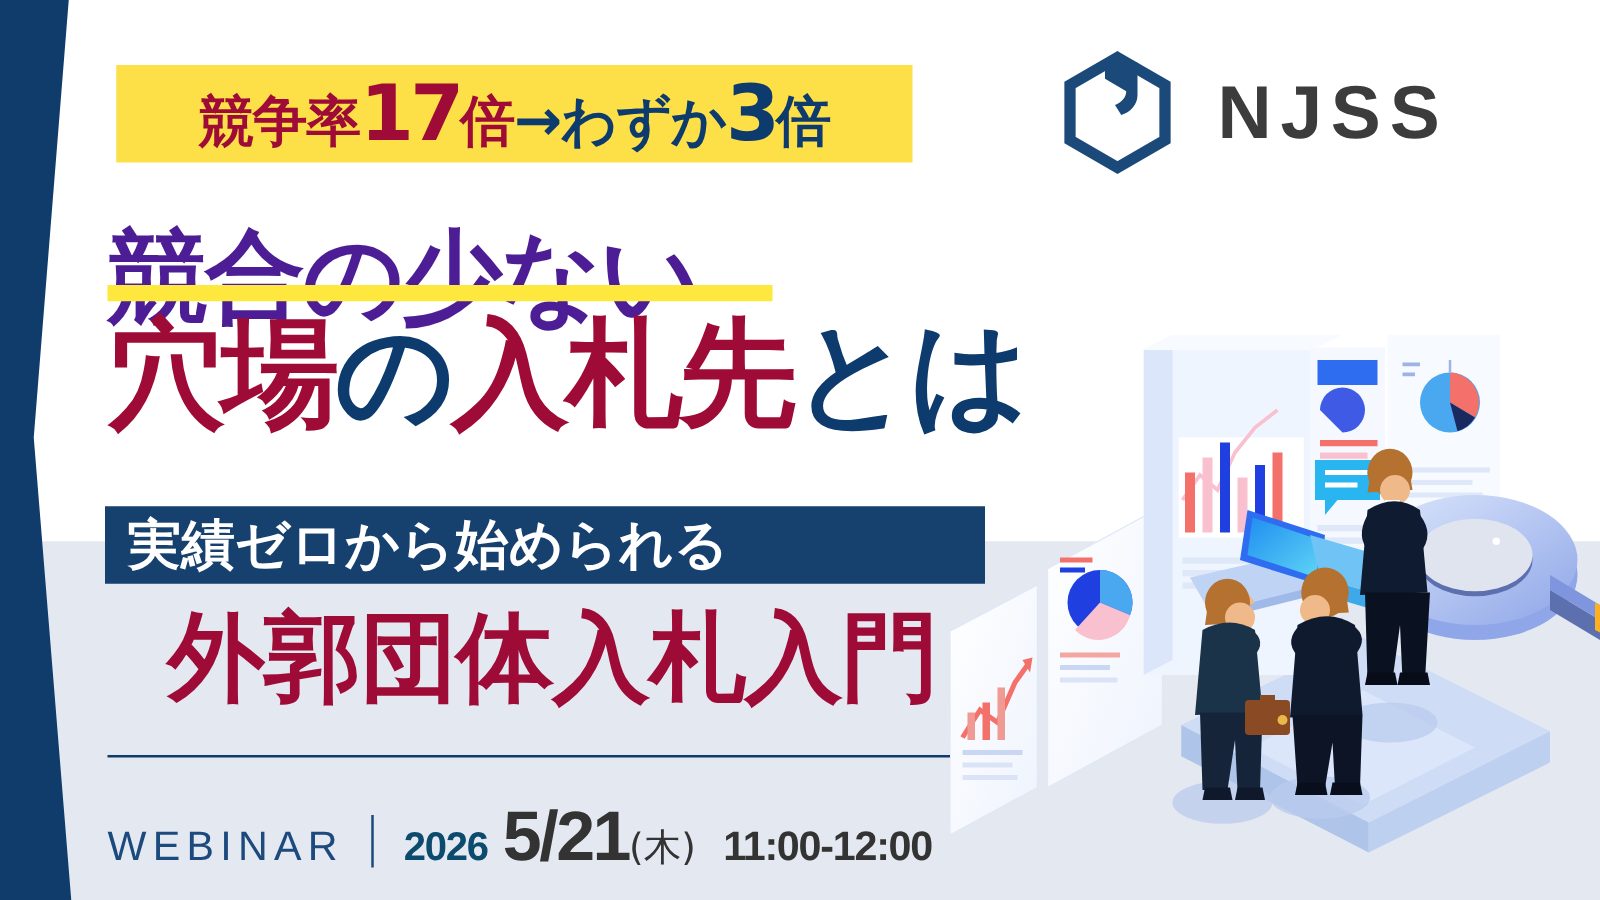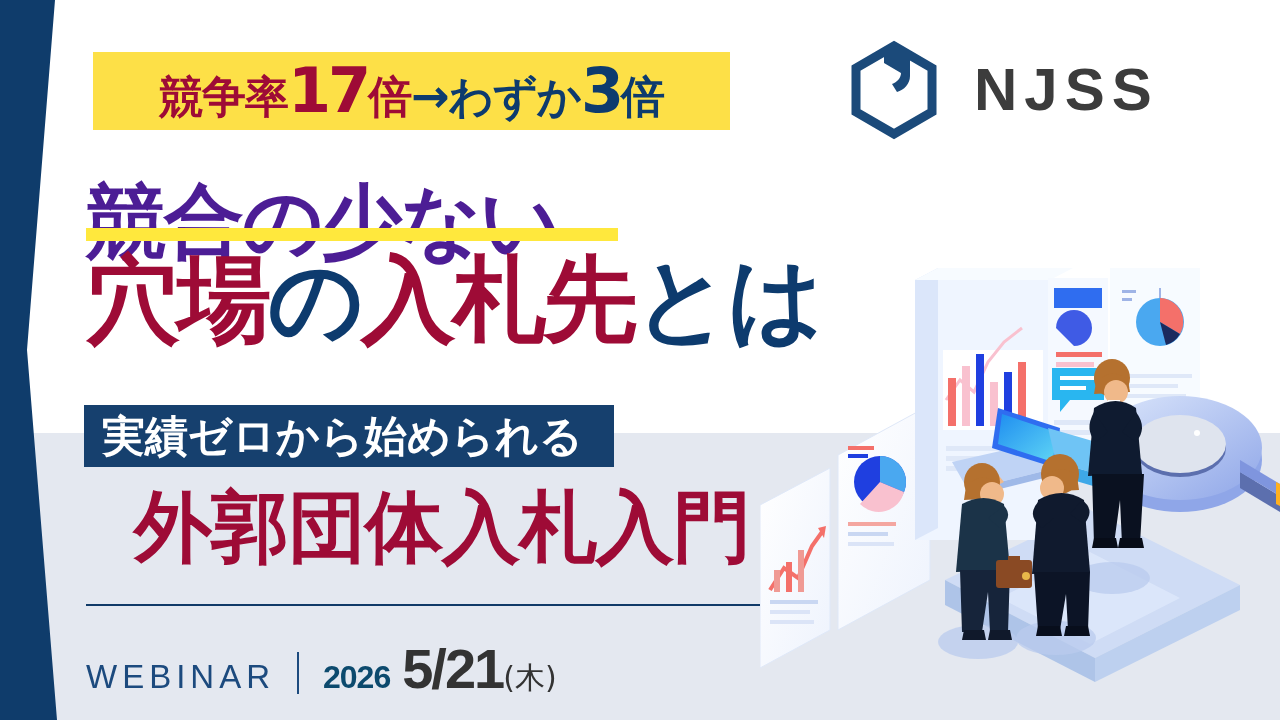--- a/index.html
+++ b/index.html
@@ -41,21 +41,21 @@
     font-weight:700;white-space:nowrap;line-height:1;
   }
   .h1{left:86px;top:152px;font-size:80px;color:#4c1d95;letter-spacing:-2px;margin-top:30px;}
   .h1-underline{position:absolute;left:86px;top:228px;width:532px;height:13px;background:#ffe83d;}
   .h2{left:86px;top:253px;font-size:94px;letter-spacing:-3px;}
   .h2 .red{color:#9e0b36;}
   .h2 .navy{color:#0d3b6e;}
 
   
   .subband{
-    position:absolute;left:84px;top:405px;width:530px;height:62px;
+    position:absolute;left:84px;top:405px;width:704px;height:62px;
     background:#16406e;display:flex;align-items:center;
   }
   .subband-text{
     padding-left:18px;color:#ffffff;font-size:43px;font-weight:700;
     font-family:"DejaVu Sans","Liberation Sans",sans-serif;
     letter-spacing:0px;line-height:1;white-space:nowrap;
   }
 
   
   .redline{
@@ -129,20 +129,21 @@
   <div class="redline">外郭団体入札入門</div>
 
   <div class="divider"></div>
 
   <div class="footer">
     <span class="webinar">WEBINAR</span>
     <span class="vsep"></span>
     <span class="yr">2026</span>
     <span class="bigdate">5/21</span>
     <span class="dow">(木)</span>
+    <span class="tm">11:00-12:00</span>
   </div>
 
   <div class="logo">
     <svg class="logo-mark" viewBox="0 0 92 100">
       <path d="M46,6 L84,28 L84,72 L46,94 L8,72 L8,28 Z" fill="none" stroke="#1b4a7a" stroke-width="9"></path>
       <path d="M36,10 L62,10 L62,36 C62,44 56,50 49,52 L44,44 C49,42 53,38 53,33 L36,23 Z" fill="#1b4a7a"></path>
     </svg>
     <span class="logo-text">NJSS</span>
   </div>
 

